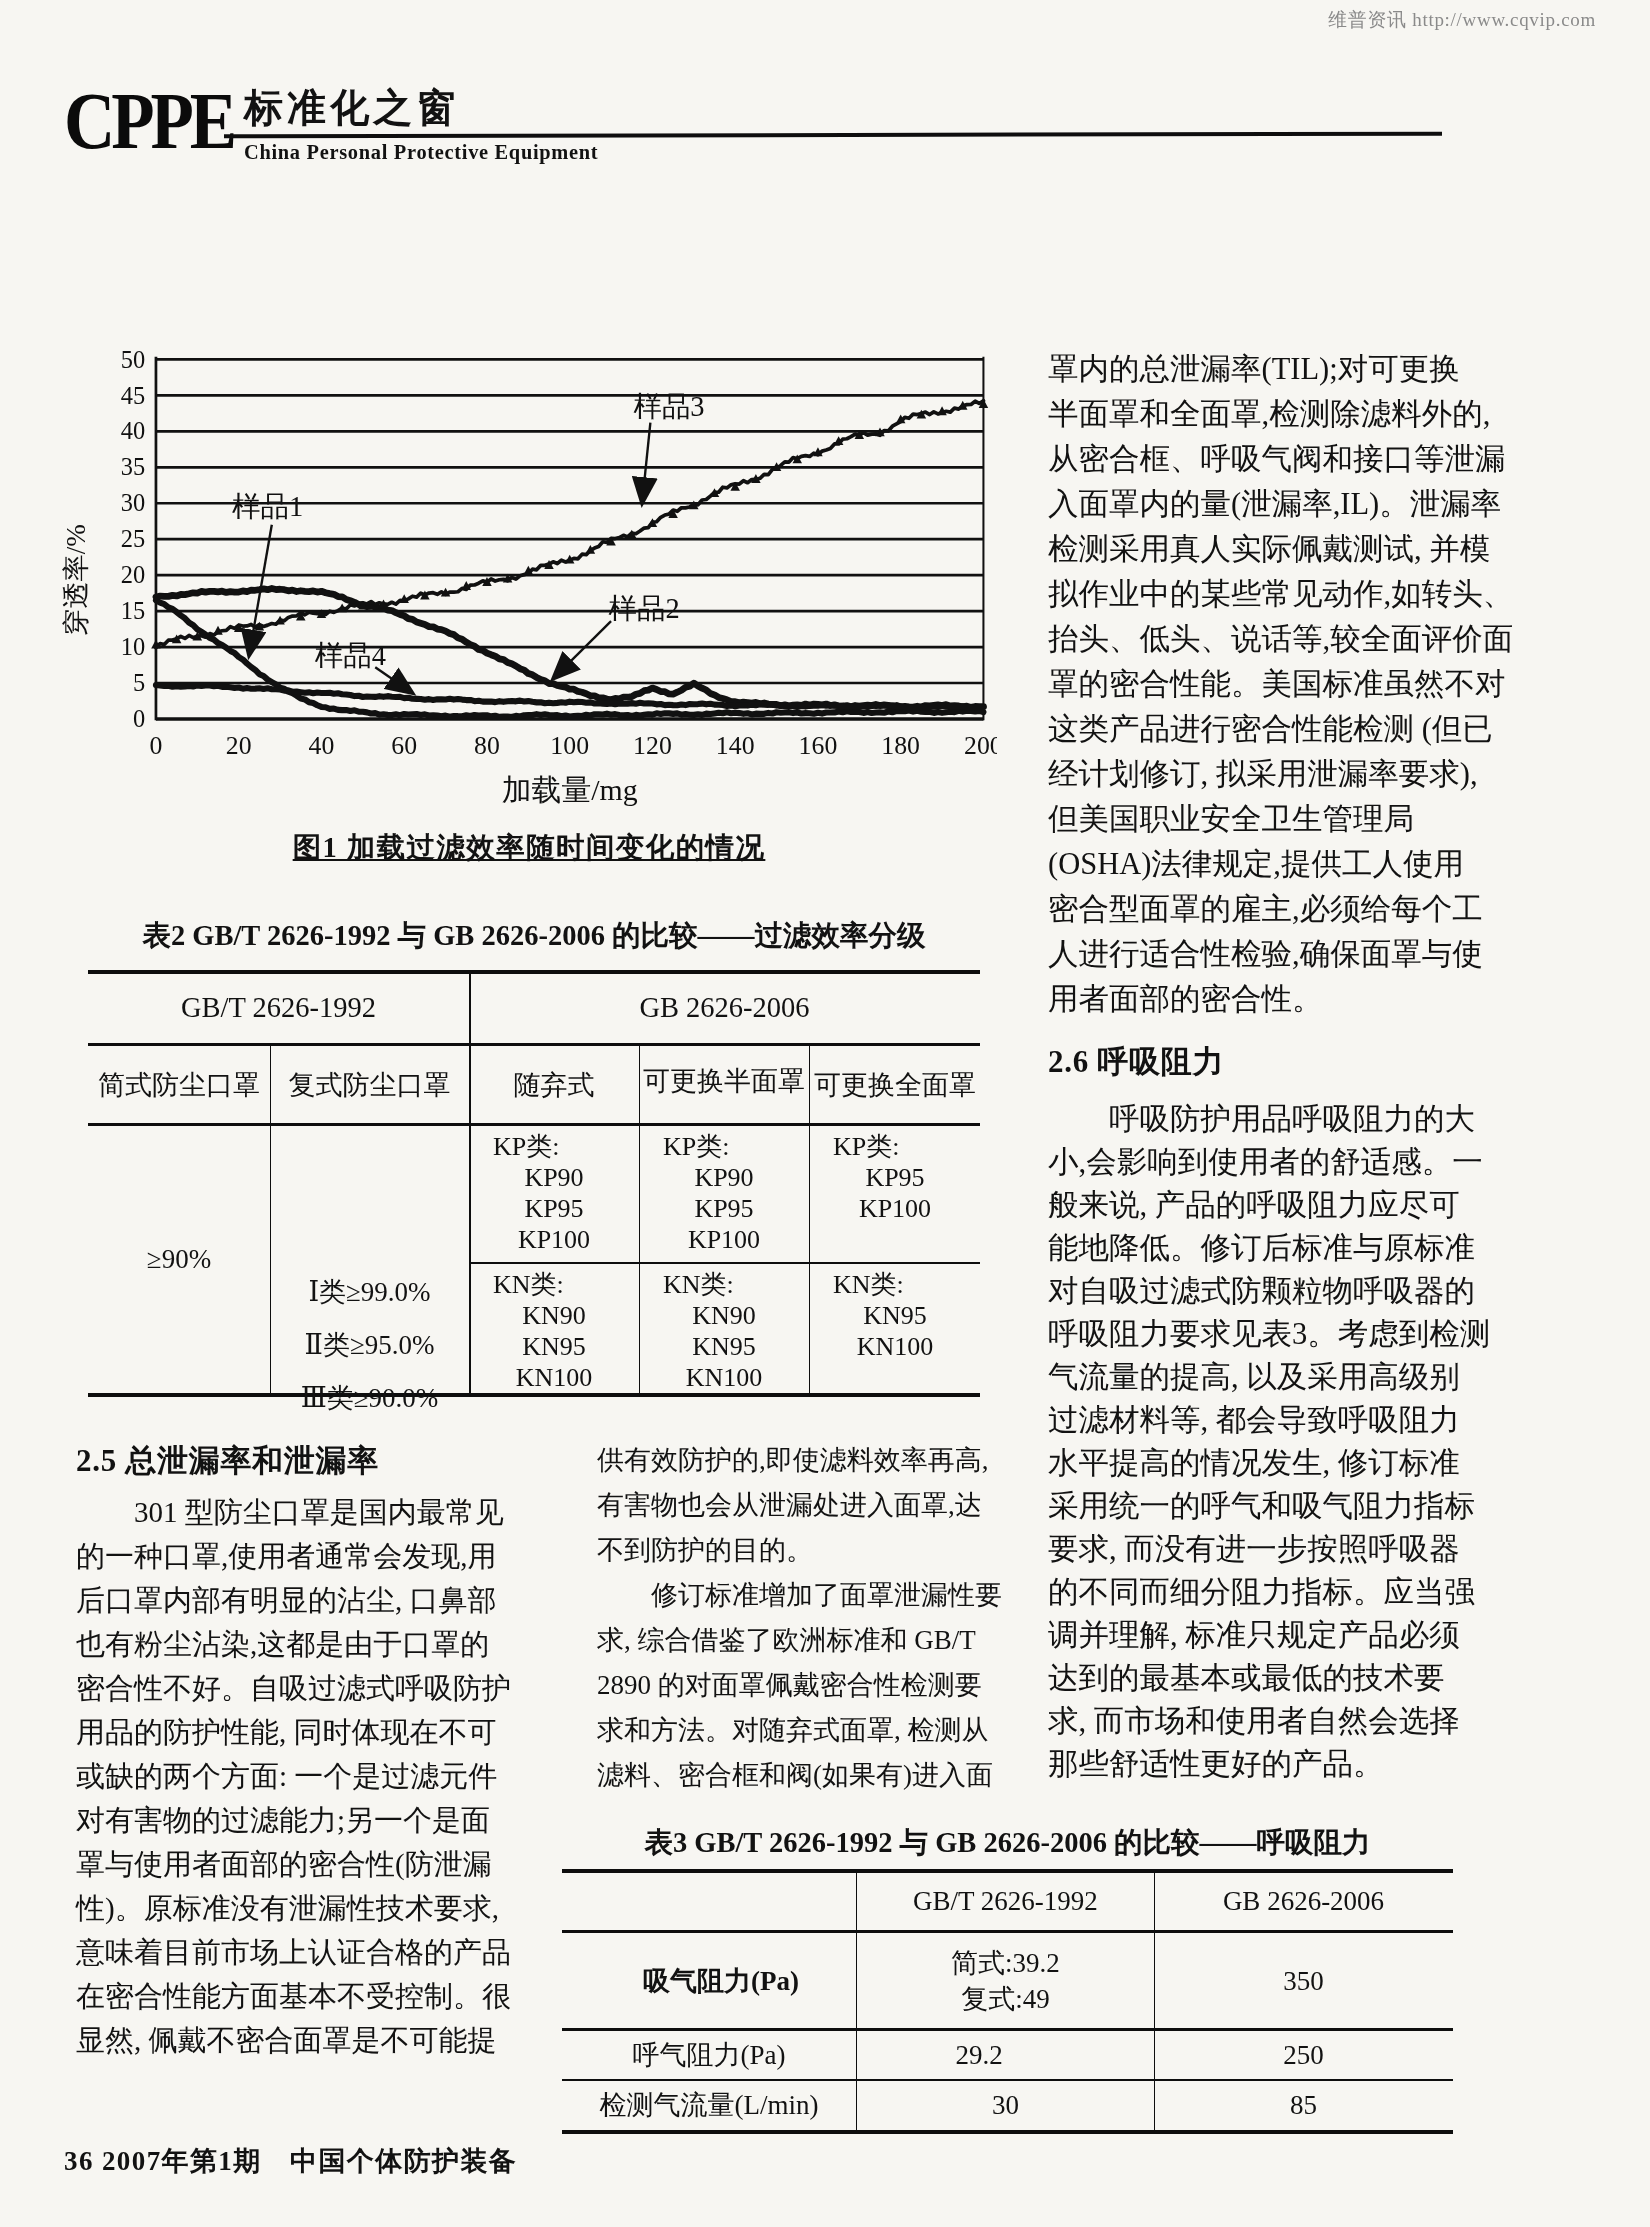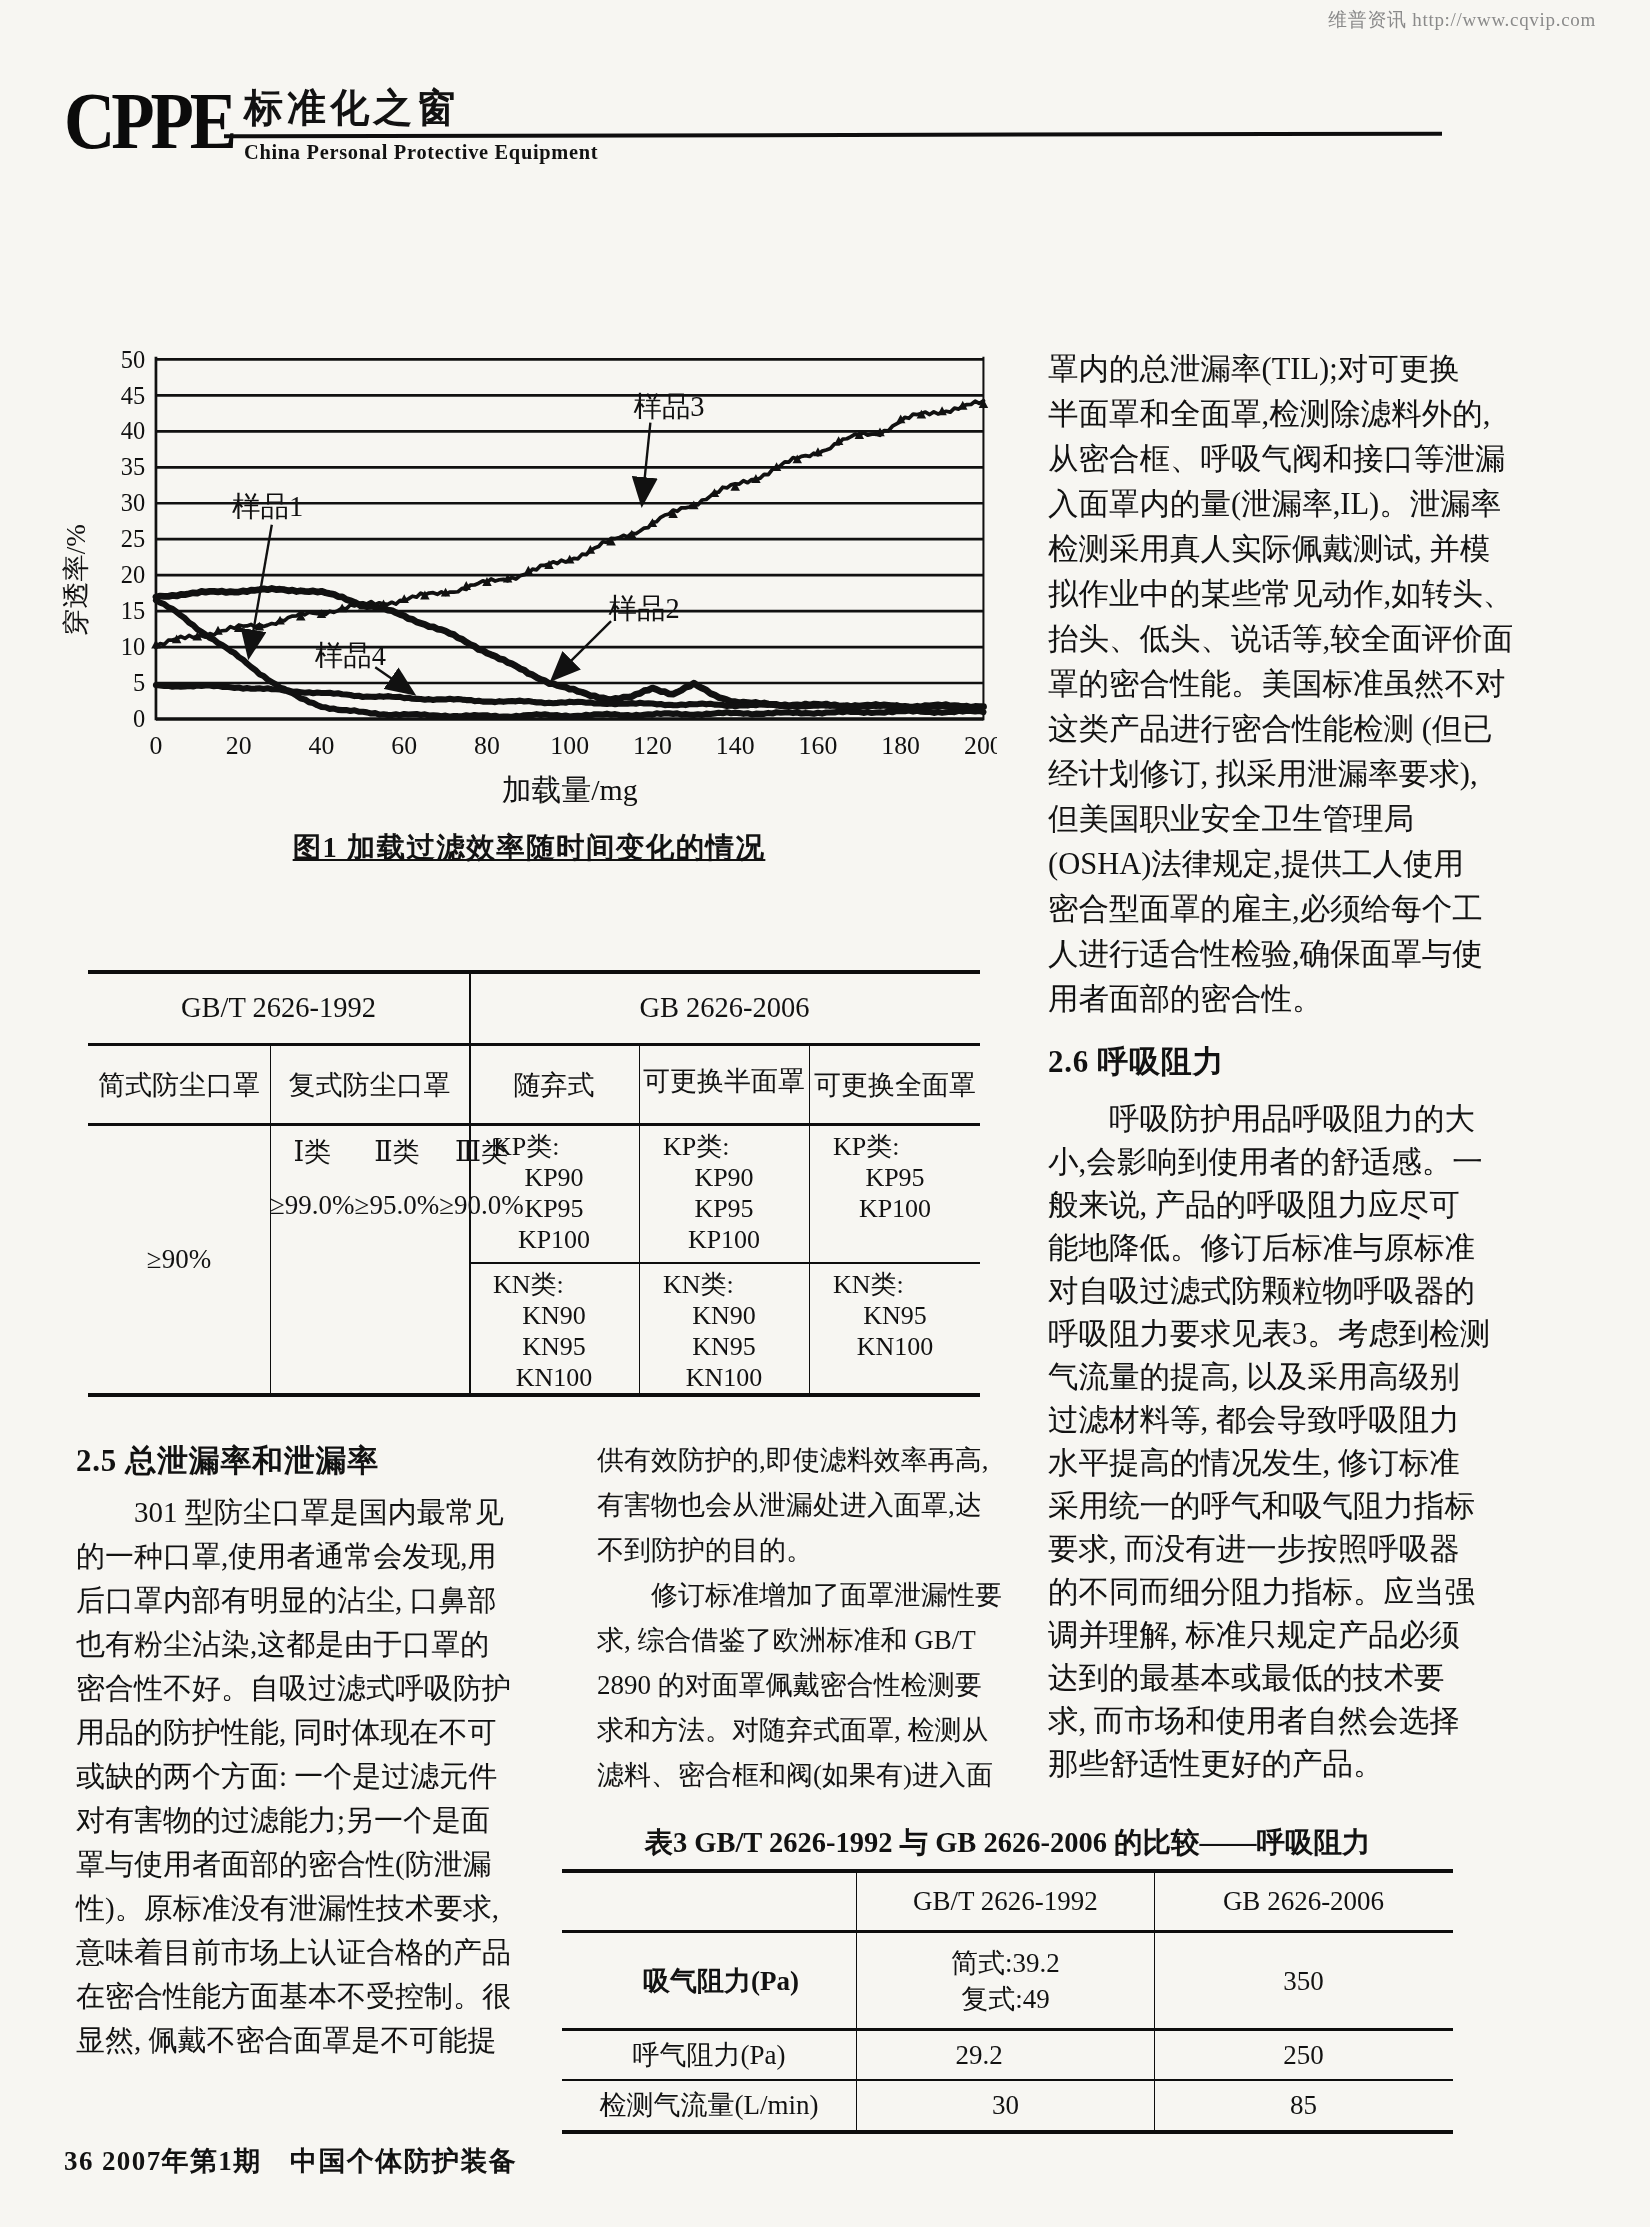--- a/index.html
+++ b/index.html
@@ -24,21 +24,21 @@
   
   .tbl2-title{position:absolute;left:88px;top:917px;width:892px;text-align:center;
               font-size:28.5px;font-weight:bold;}
   .t2{position:absolute;left:88px;top:970px;width:892px;height:427px;font-size:27px;}
   .hline{position:absolute;background:#0e0e0e;}
   .vline{position:absolute;background:#0e0e0e;width:2px;}
   .t2 .cell{position:absolute;display:flex;align-items:center;justify-content:center;text-align:center;}
   .t2list{position:absolute;}
   .t2list .lbl{height:31px;line-height:31px;text-align:left;padding-left:24px;font-size:26px;}
   .t2list .val{height:31px;line-height:31px;text-align:center;font-size:26px;}
-  .t2c2{display:flex;flex-direction:row;justify-content:space-between;}
+  .t2c2{display:flex;flex-direction:column;justify-content:flex-end;margin-top:32px;}
   .t2c2 div{height:53px;line-height:53px;text-align:center;}
 
   
   .heading{position:absolute;font-size:31px;font-weight:bold;letter-spacing:0.7px;white-space:nowrap;}
   .tcol{position:absolute;}
   .tcol .line{white-space:nowrap;}
   .col-left{left:76px;top:1490px;width:475px;font-size:29px;}
   .col-left .line{height:44px;line-height:44px;}
   .col-mid{left:597px;top:1438px;width:407px;font-size:27px;}
   .col-mid .line{height:45px;line-height:45px;}
@@ -161,20 +161,21 @@
       <text x="304.70000000000005" y="271.3" font-size="42" text-anchor="middle" fill="#111" data-name="annotation-label-样品1">样品1</text>
       <line x1="811" y1="425.84000000000003" x2="725.6" y2="510.64" stroke="#111" stroke-width="3.5" marker-end="url(#arw)" data-name="annotation-arrow-样品2"></line>
       <text x="859.8" y="421.82" font-size="42" text-anchor="middle" fill="#111" data-name="annotation-label-样品2">样品2</text>
       <line x1="868.95" y1="133.27999999999997" x2="856.75" y2="252" stroke="#111" stroke-width="3.5" marker-end="url(#arw)" data-name="annotation-arrow-样品3"></line>
       <text x="896.4" y="123.95999999999998" font-size="42" text-anchor="middle" fill="#111" data-name="annotation-label-样品3">样品3</text>
       <line x1="463.3" y1="493.68" x2="518.2" y2="531.84" stroke="#111" stroke-width="3.5" marker-end="url(#arw)" data-name="annotation-arrow-样品4"></line>
       <text x="426.7" y="490.71999999999997" font-size="42" text-anchor="middle" fill="#111" data-name="annotation-label-样品4">样品4</text>
     </svg>
   <div class="fig-caption" data-name="figure1-caption">图1  加载过滤效率随时间变化的情况</div>
 
+  <div class="tbl2-title" data-name="table2-title">表2  GB/T 2626-1992 与 GB 2626-2006 的比较——过滤效率分级</div>
 
   <div class="t2" data-name="table2">
 
     <div class="hline" style="left:0;top:0;width:892px;height:4.1px;" data-name="table2-top-border"></div>
     <div class="hline" style="left:0;top:73px;width:892px;height:2.7px;" data-name="table2-header1-rule"></div>
     <div class="hline" style="left:0;top:153px;width:892px;height:2.7px;" data-name="table2-header2-rule"></div>
     <div class="hline" style="left:381px;top:292px;width:511px;height:2px;" data-name="table2-kp-kn-divider"></div>
     <div class="hline" style="left:0;top:423px;width:892px;height:4.1px;" data-name="table2-bottom-border"></div>
 
     <div class="vline" style="left:381px;top:0;height:427px;" data-name="table2-vline-1992-2006"></div>

